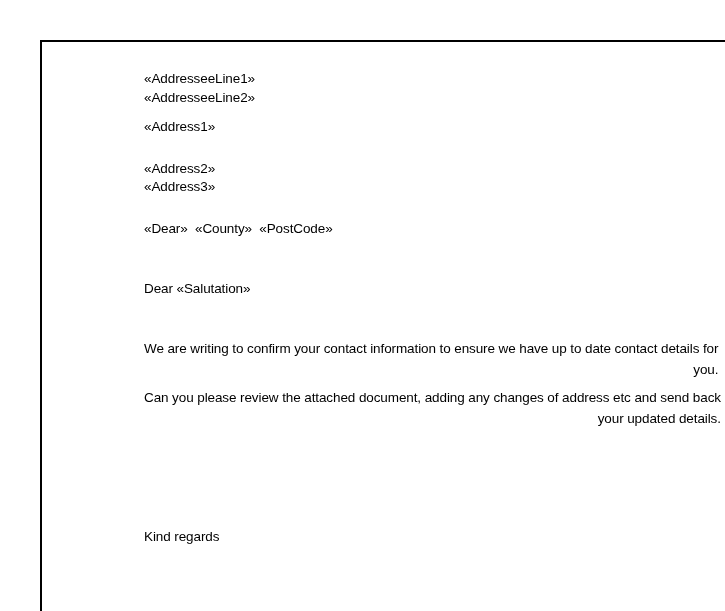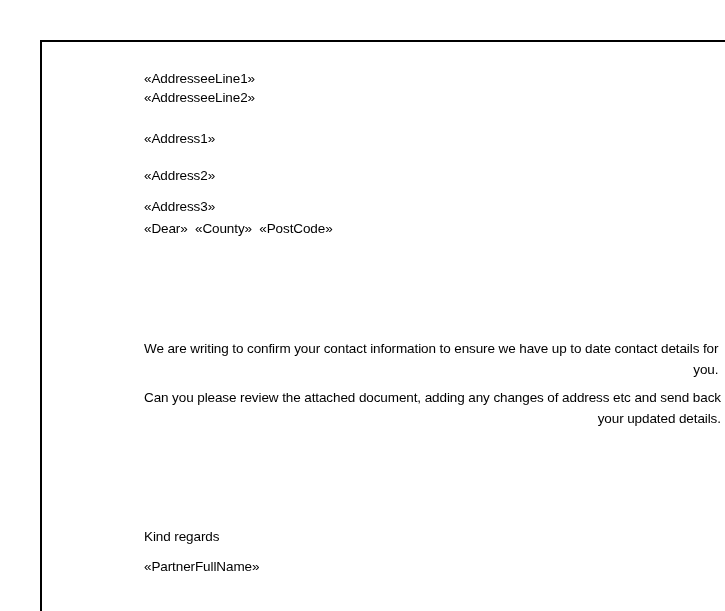--- a/index.html
+++ b/index.html
@@ -33,34 +33,34 @@
 </style>
 </head>
 <body>
 
 <div class="page">
 
   <div class="line" style="top:12px">«AddresseeLine1»</div>
 
   <div class="line" style="top:31px">«AddresseeLine2»</div>
 
-  <div class="line" style="top:72px">«Address1»</div>
+  <div class="line" style="top:60px">«Address1»</div>
 
-  <div class="line" style="top:109px">«Address2»</div>
+  <div class="line" style="top:102px">«Address2»</div>
 
-  <div class="line" style="top:140px">«Address3»</div>
+  <div class="line" style="top:120px">«Address3»</div>
 
   <div class="line" style="top:162px">«Dear»  «County»  «PostCode»</div>
 
+  <div class="line" style="top:222px">Dear «Salutation»</div>
 
   <div class="line para" style="top:329px">Can you please review the attached document, adding any changes of address etc and send back
 your updated details.</div>
 
   <div class="line para" style="top:280px">We are writing to confirm your contact information to ensure we have up to date contact details for
 you.</div>
 
   <div class="line" style="top:470px">Kind regards</div>
 
-  <div class="line" style="top:500px">«PartnerFullName»</div>
 
   <div class="line" style="top:596px">XYZ Practice</div>
 
 </div>
 
 </body></html>

